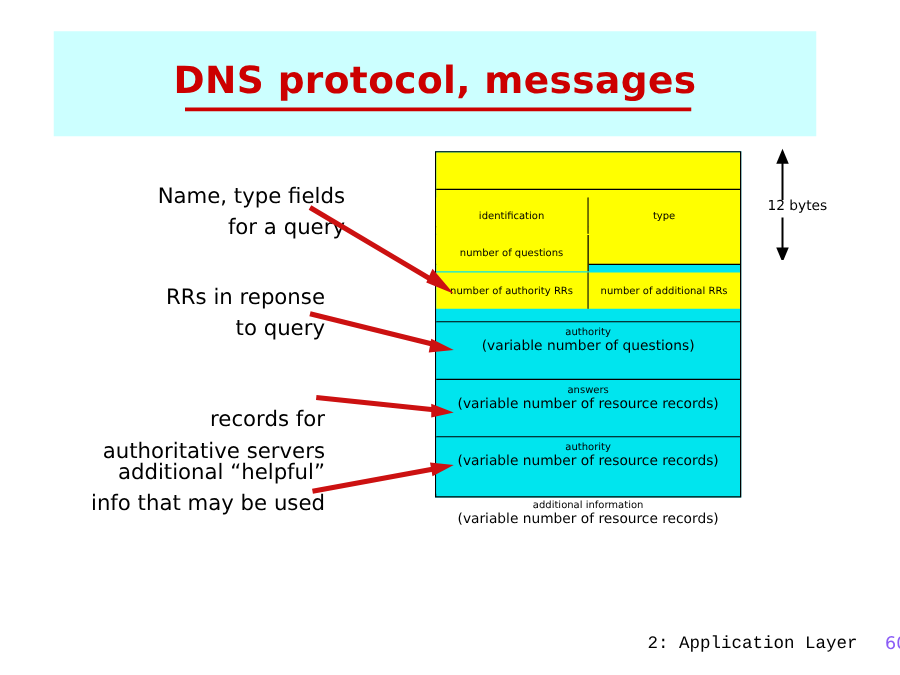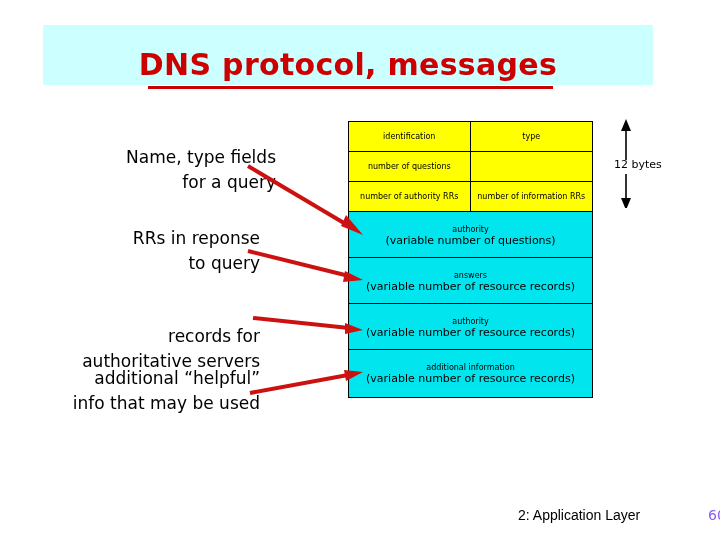--- a/index.html
+++ b/index.html
@@ -14,21 +14,21 @@
     overflow: hidden;
     font-family: "DejaVu Sans", sans-serif;
   }
 
   
   #title-banner {
     position: absolute;
     left: 43px;
     top: 25px;
     width: 610px;
-    height: 60px;
+    height: 84px;
     background: #ccffff;
   }
   #slide-title {
     position: absolute;
     left: 0;
     top: 0;
     width: 610px;
     text-align: center;
     line-height: 80px;
     font-family: "DejaVu Sans", sans-serif;
@@ -83,20 +83,21 @@
     display: flex;
     flex-direction: column;
     align-items: center;
     justify-content: center;
     text-align: center;
     font-family: "DejaVu Sans", sans-serif;
     font-size: 8px;
     color: #000000;
     line-height: 11px;
     overflow: hidden;
+    margin-top: 36px;
   }
   .header-row {
     height: 30px;
     background: #ffff00;
     border-bottom: 1px solid #000000;
   }
   .header-row .dns-cell {
     width: 50%;
     height: 100%;
     background: #ffff00;
@@ -149,21 +150,21 @@
     color: #000000;
     white-space: nowrap;
     margin-left: 10px;
   }
 
   
   #footer-title {
     position: absolute;
     left: 518px;
     top: 507px;
-    font-family: Liberation Sans, sans-serif;
+    font-family: Liberation Mono, monospace;
     font-size: 14px;
     color: #000000;
     white-space: nowrap;
   }
   #footer-page {
     position: absolute;
     left: 708px;
     top: 507px;
     font-family: "DejaVu Sans", sans-serif;
     font-size: 14px;
@@ -197,21 +198,21 @@
     <div class="dns-cell left-cell">identification</div>
     <div class="dns-cell">type</div>
   </div>
 
   <div class="dns-row header-row">
     <div class="dns-cell left-cell">number of questions</div>
   </div>
 
   <div class="dns-row header-row">
     <div class="dns-cell left-cell">number of authority RRs</div>
-    <div class="dns-cell">number of information RRs</div>
+    <div class="dns-cell">number of additional RRs</div>
   </div>
 
   <div class="dns-row body-row">
     <div class="dns-cell">
       <span>authority</span>
       <span class="cell-sub">(variable number of questions)</span>
     </div>
   </div>
 
   <div class="dns-row body-row">

